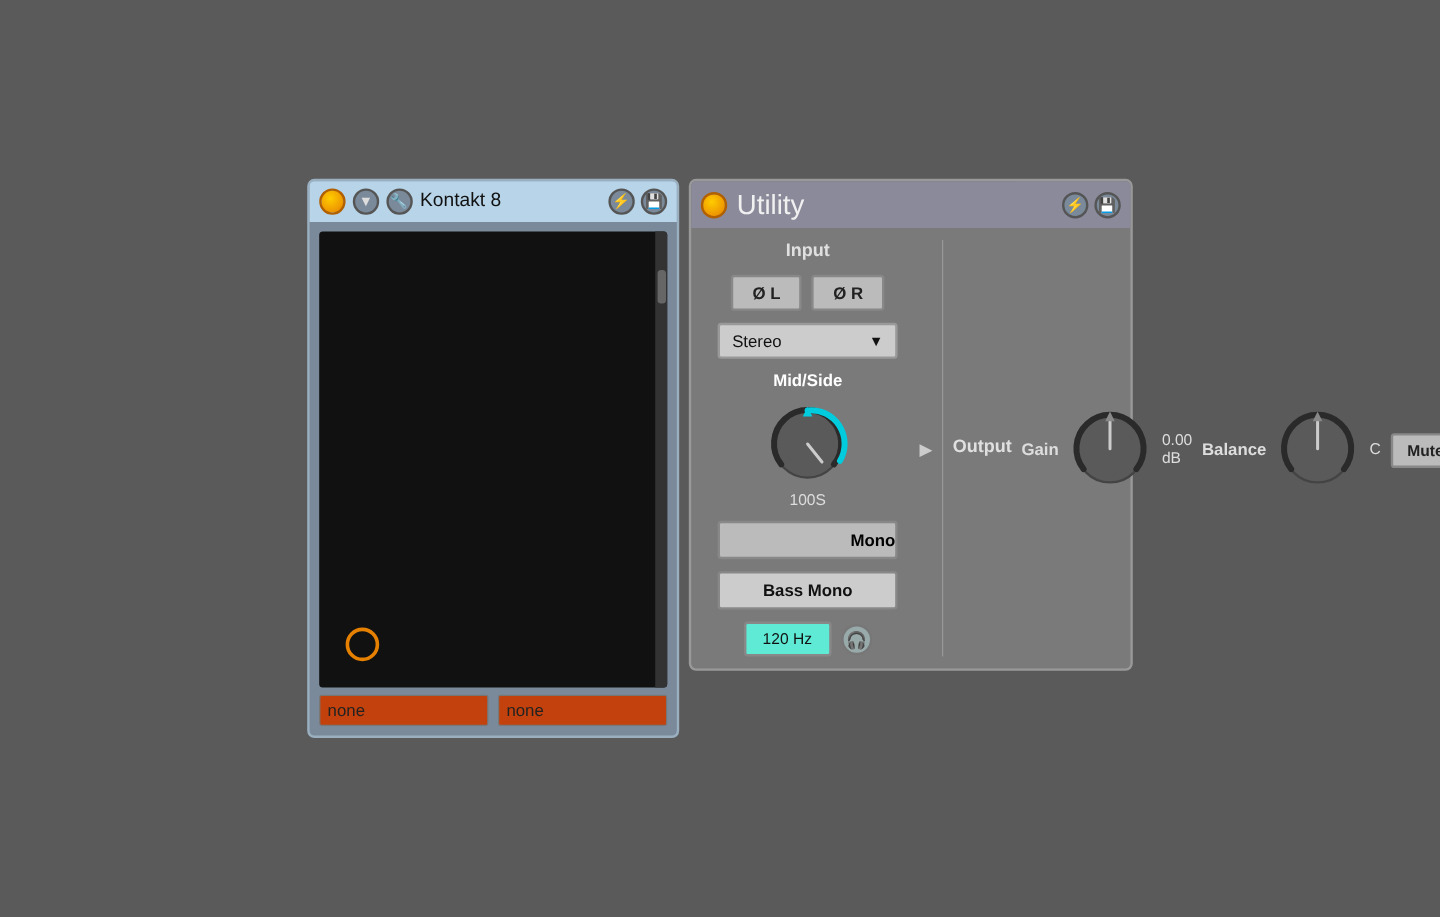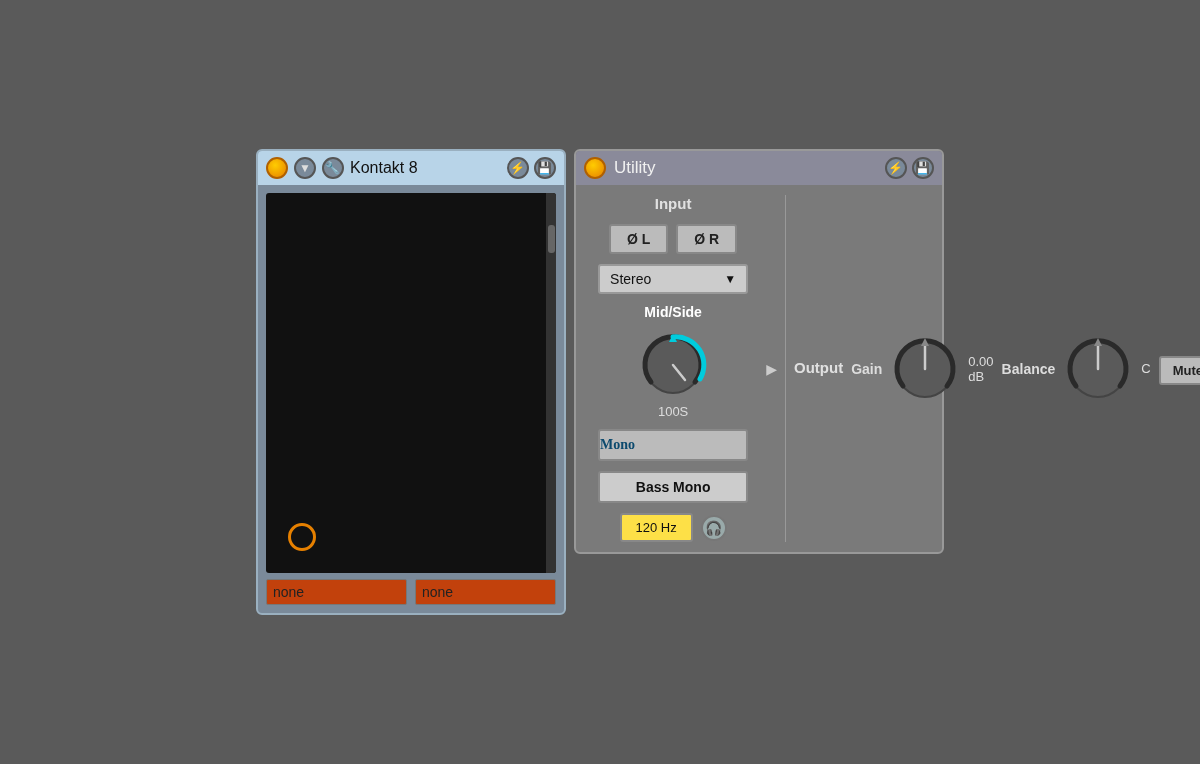--- a/index.html
+++ b/index.html
@@ -115,21 +115,21 @@
     .utility-header {
       background: #8a8a9a;
       border-radius: 4px 4px 0 0;
       padding: 6px 8px;
       display: flex;
       align-items: center;
       gap: 8px;
     }
     .utility-header .header-title {
       color: #f0f0f0;
-      font-size: 17px;
+      font-size: 23px;
     }
     .utility-body {
       display: flex;
       padding: 10px 8px 10px 8px;
       gap: 0;
     }
     .divider-v {
       width: 1px;
       background: #999;
       margin: 0 8px;
@@ -201,44 +201,43 @@
       font-size: 13px;
       color: #ddd;
       text-align: center;
     }
     .mono-btn {
       background: #bbb;
       border: 2px solid #888;
       border-radius: 3px;
       padding: 6px 0;
       width: 150px;
-      text-align: left;
-      font-size: 14px;
-      color: #0c4a6e;
-      cursor: pointer;
-      font-weight: bold;
-      font-family: Liberation Serif, serif;
+      text-align: right;
+      font-size: 14px;
+      color: #000000;
+      cursor: pointer;
+      font-weight: bold;
     }
     .bass-mono-btn {
       background: #ccc;
       border: 2px solid #888;
       border-radius: 3px;
       padding: 6px 0;
       width: 150px;
       text-align: center;
       font-size: 14px;
       color: #111;
       cursor: pointer;
       font-weight: bold;
     }
     .hz-row {
       display: flex; align-items: center; gap: 8px;
     }
     .hz-btn {
-      background: #fde047;
+      background: #5eead4;
       border: 2px solid #888;
       border-radius: 3px;
       padding: 5px 14px;
       font-size: 13px;
       color: #111;
       cursor: pointer;
     }
     .headphones-icon {
       width: 26px; height: 26px;
       border-radius: 50%;

